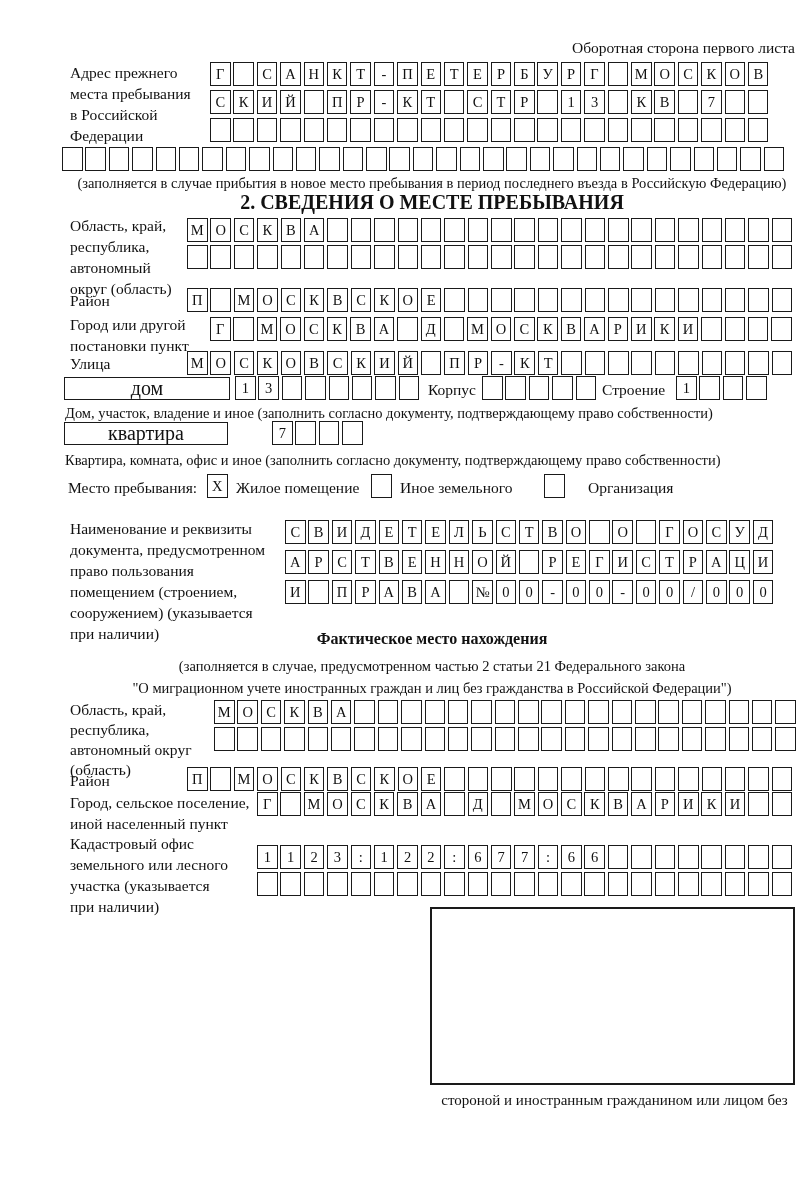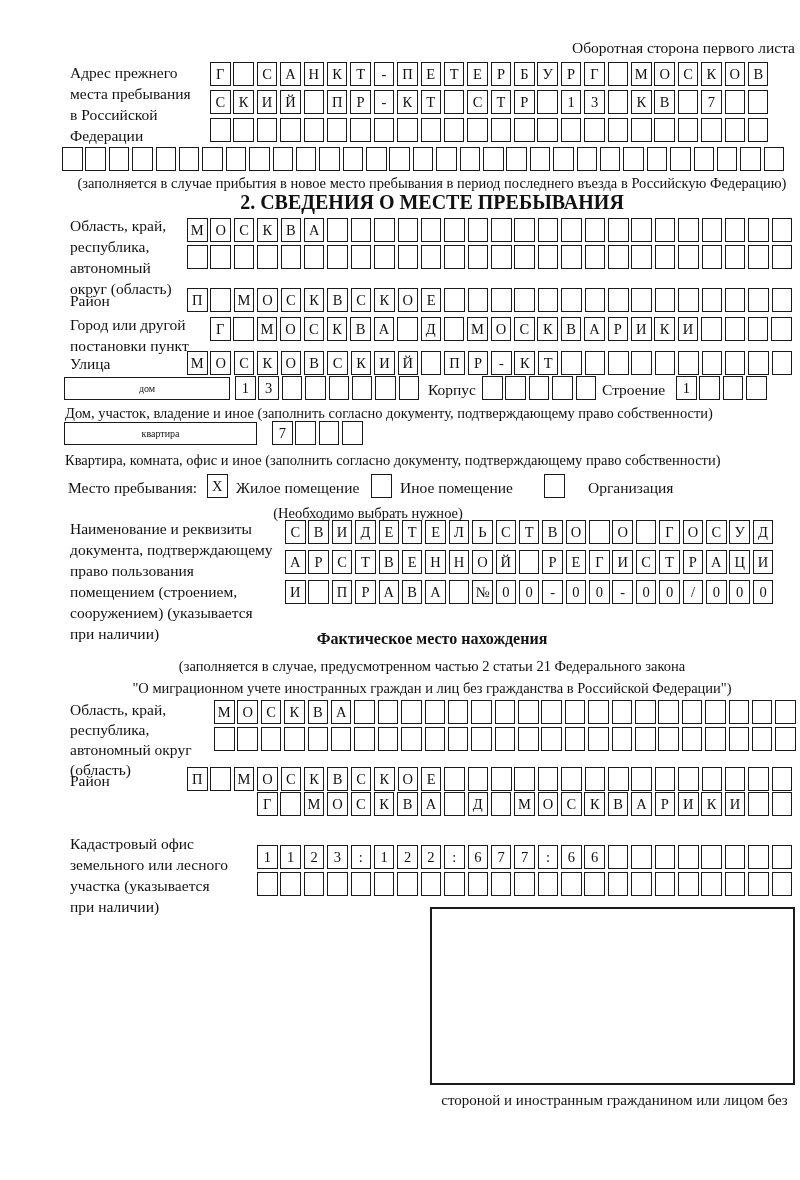--- a/index.html
+++ b/index.html
@@ -8,21 +8,21 @@
   .abs{position:absolute;}
   .lbl{font-size:15.5px;line-height:21px;white-space:nowrap;}
   .cap{font-size:14.5px;line-height:20px;white-space:nowrap;}
   .ctr{left:0;width:800px;text-align:center;}
   .ttl{font-size:20px;font-weight:bold;}
   .cells{display:flex;gap:2.9px;}
   .cl{flex:0 0 auto;width:20.5px;height:24px;box-sizing:border-box;border:1.6px solid #1a1a1a;
       display:flex;align-items:center;justify-content:center;
       font-size:14.5px;font-family:"Liberation Serif","DejaVu Serif",serif;}
   .wbox{box-sizing:border-box;border:1.7px solid #1a1a1a;height:23px;
-        display:flex;align-items:center;justify-content:center;font-size:10px;}
+        display:flex;align-items:center;justify-content:center;font-size:20px;}
   .stamp{box-sizing:border-box;border:2px solid #1a1a1a;background:#fff;}
   .capline{font-size:15px;line-height:23px;text-align:center;white-space:nowrap;}
 </style>
 </head>
 <body>
 
 <div class="page">
 
   <div class="abs lbl" style="top:37px;right:37px;">Оборотная сторона первого листа</div>
 
@@ -323,47 +323,46 @@
     </div>
   <div class="abs lbl" style="left:570px;top:379px;">Строение</div>
   <div class="abs cells" style="left:644px;top:376px;">
       <span class="cl">1</span>
       <span class="cl"></span>
       <span class="cl"></span>
       <span class="cl"></span>
     </div>
   <div class="abs cap" style="left:33px;top:403px;">Дом, участок, владение и иное (заполнить согласно документу, подтверждающему право собственности)</div>
 
-  <div class="abs wbox" style="left:32px;top:422px;width:193px;font-family:Liberation Serif, serif;">квартира</div>
+  <div class="abs wbox" style="left:32px;top:422px;width:164px;font-family:Liberation Serif, serif;">квартира</div>
   <div class="abs cells" style="left:240px;top:421px;">
       <span class="cl">7</span>
       <span class="cl"></span>
       <span class="cl"></span>
       <span class="cl"></span>
     </div>
   <div class="abs cap" style="left:33px;top:450px;">Квартира, комната, офис и иное (заполнить согласно документу, подтверждающему право собственности)</div>
 
   <div class="abs lbl" style="left:36px;top:477px;">Место пребывания:</div>
   <div class="abs cells" style="left:175px;top:474px;">
       <span class="cl">X</span>
     </div>
   <div class="abs lbl" style="left:204px;top:477px;">Жилое помещение</div>
   <div class="abs cells" style="left:339px;top:474px;">
       <span class="cl"></span>
     </div>
-  <div class="abs lbl" style="left:368px;top:477px;">Иное помещение</div>
+  <div class="abs lbl" style="left:368px;top:477px;">Иное земельного</div>
   <div class="abs cells" style="left:512px;top:474px;">
       <span class="cl"></span>
     </div>
   <div class="abs lbl" style="left:556px;top:477px;">Организация</div>
-  <div class="abs cap" style="left:36px;top:503px;width:600px;text-align:center;">(Необходимо выбрать нужное)</div>
 
   <div class="abs" style="left:38px;top:518px;">
     <div class="lbl">Наименование и реквизиты</div>
-    <div class="lbl">документа, подтверждающему</div>
+    <div class="lbl">документа, предусмотренном</div>
     <div class="lbl">право пользования</div>
     <div class="lbl">помещением (строением,</div>
     <div class="lbl">сооружением) (указывается</div>
     <div class="lbl">при наличии)</div>
   </div>
   <div class="abs cells" style="left:253px;top:520px;">
       <span class="cl">С</span>
       <span class="cl">В</span>
       <span class="cl">И</span>
       <span class="cl">Д</span>
@@ -520,20 +519,24 @@
       <span class="cl"></span>
       <span class="cl"></span>
       <span class="cl"></span>
       <span class="cl"></span>
       <span class="cl"></span>
       <span class="cl"></span>
       <span class="cl"></span>
       <span class="cl"></span>
     </div>
 
+  <div class="abs" style="left:38px;top:792px;">
+    <div class="lbl">Город, сельское поселение,</div>
+    <div class="lbl">иной населенный пункт</div>
+  </div>
   <div class="abs cells" style="left:225px;top:792px;">
       <span class="cl">Г</span>
       <span class="cl"></span>
       <span class="cl">М</span>
       <span class="cl">О</span>
       <span class="cl">С</span>
       <span class="cl">К</span>
       <span class="cl">В</span>
       <span class="cl">А</span>
       <span class="cl"></span>

